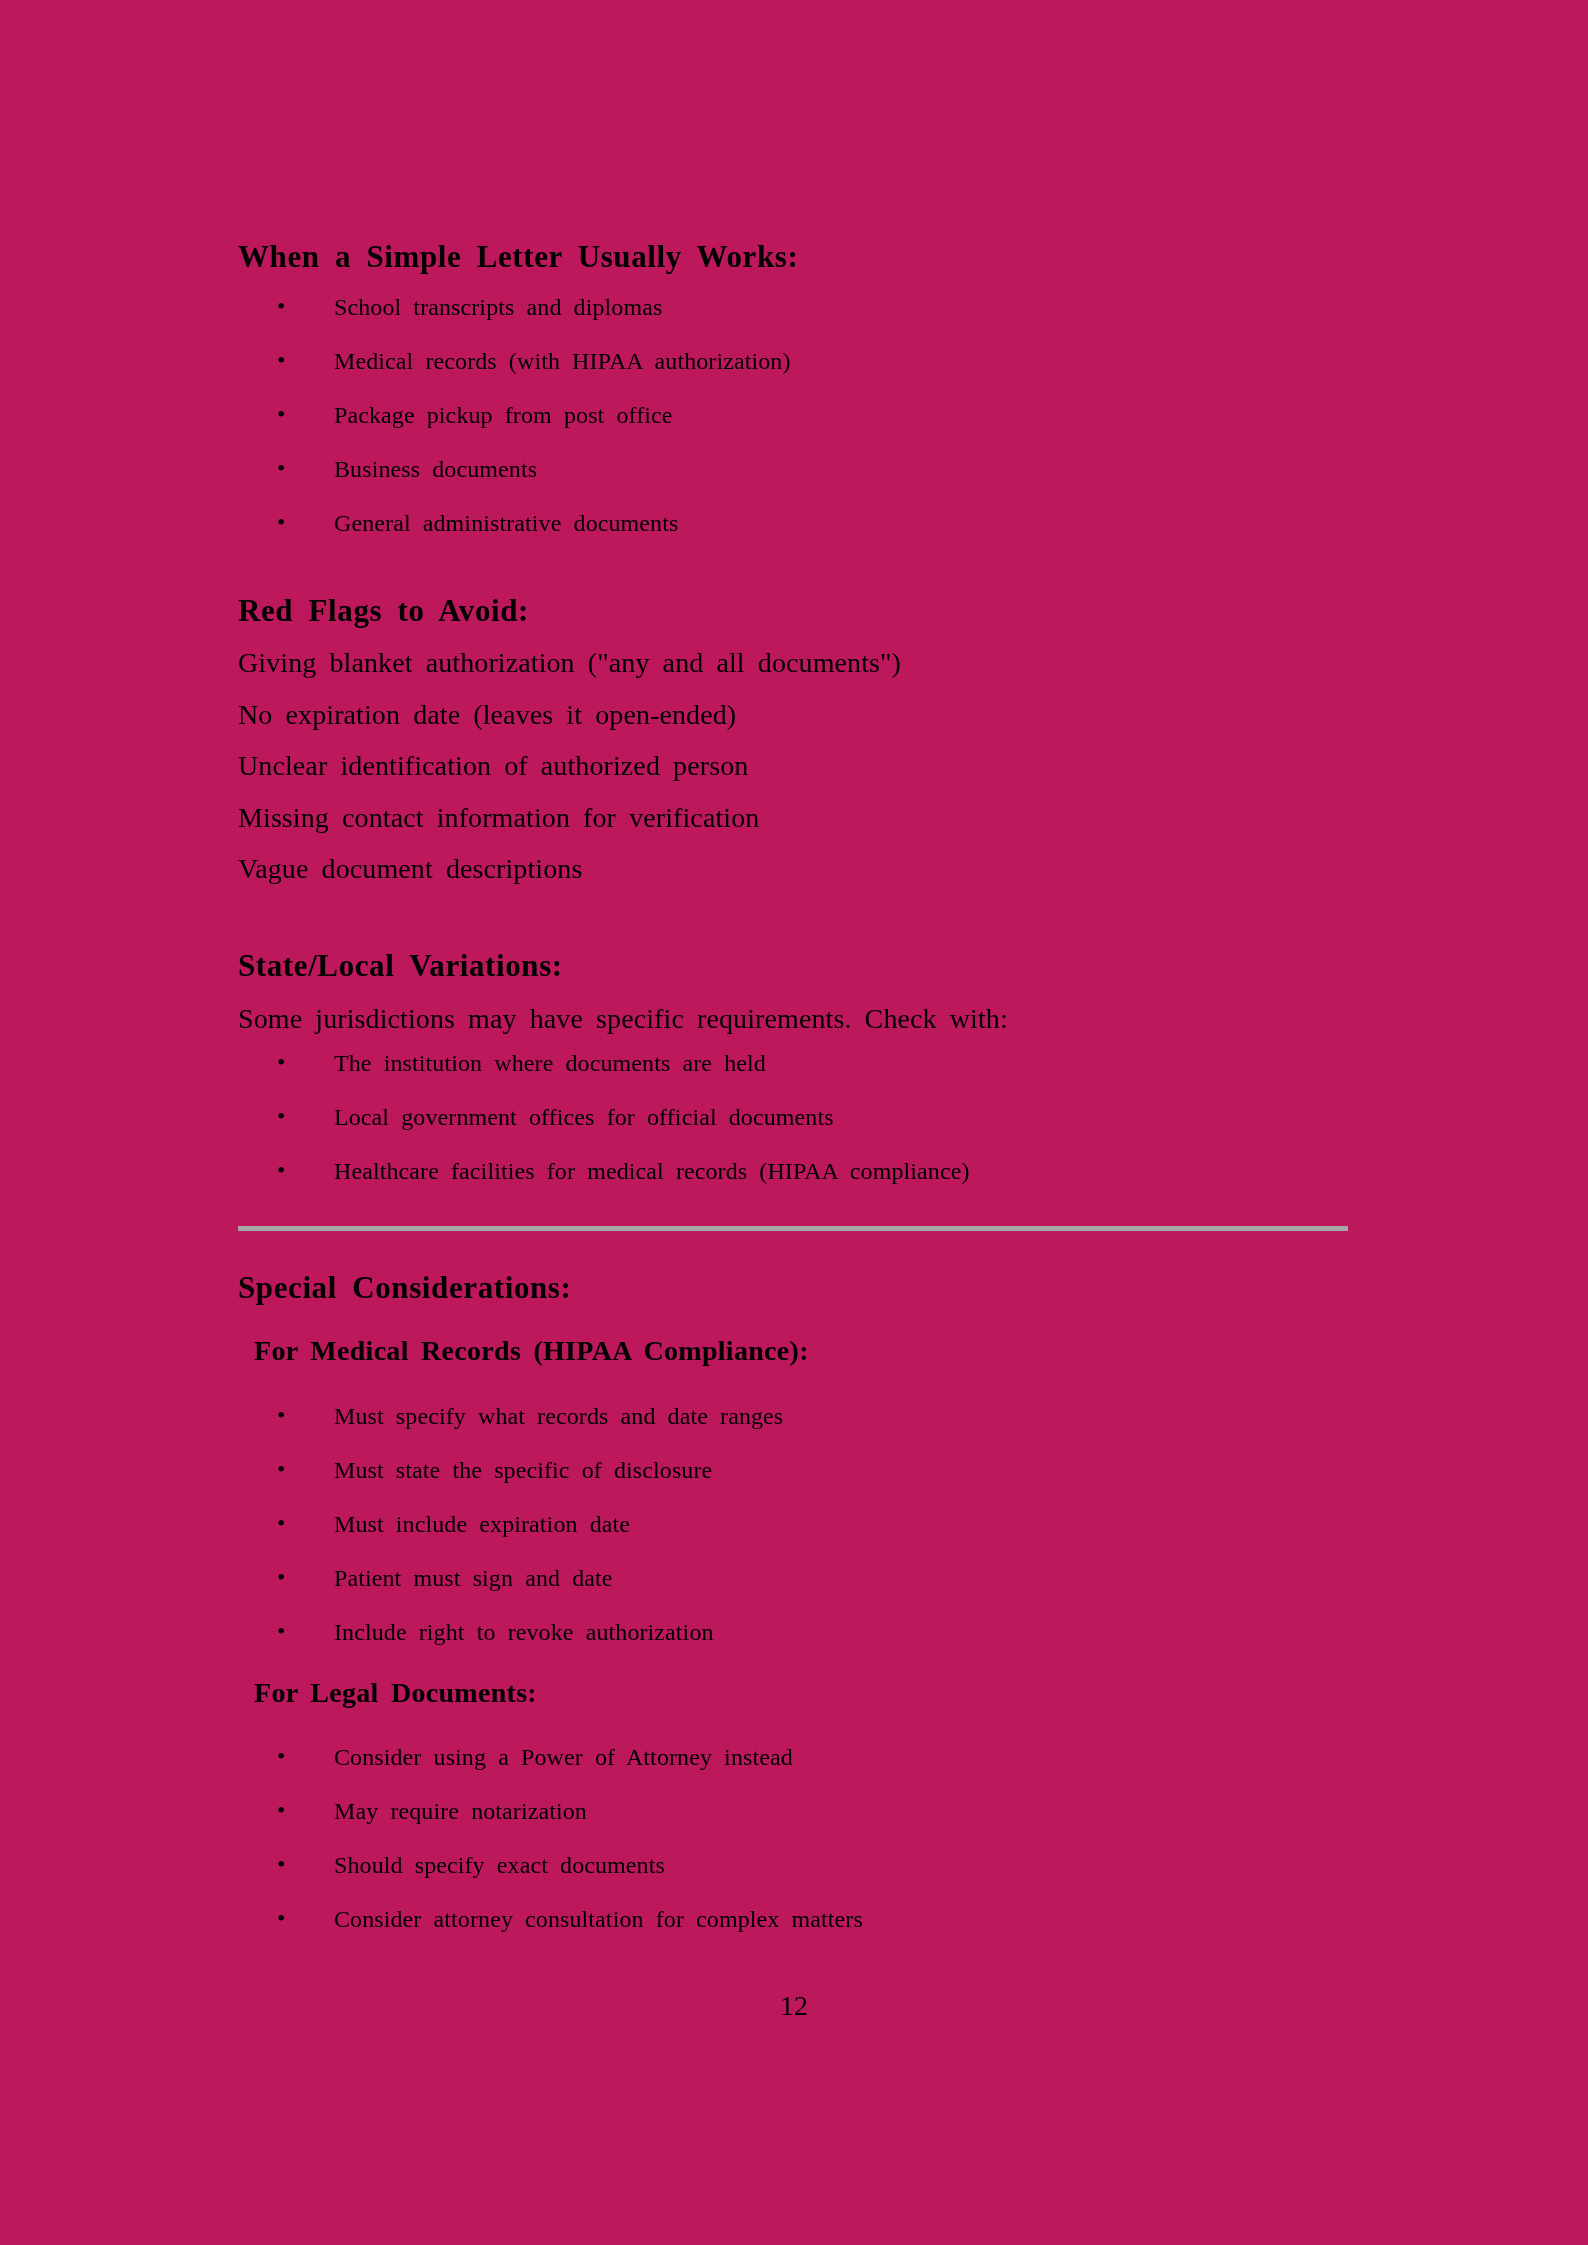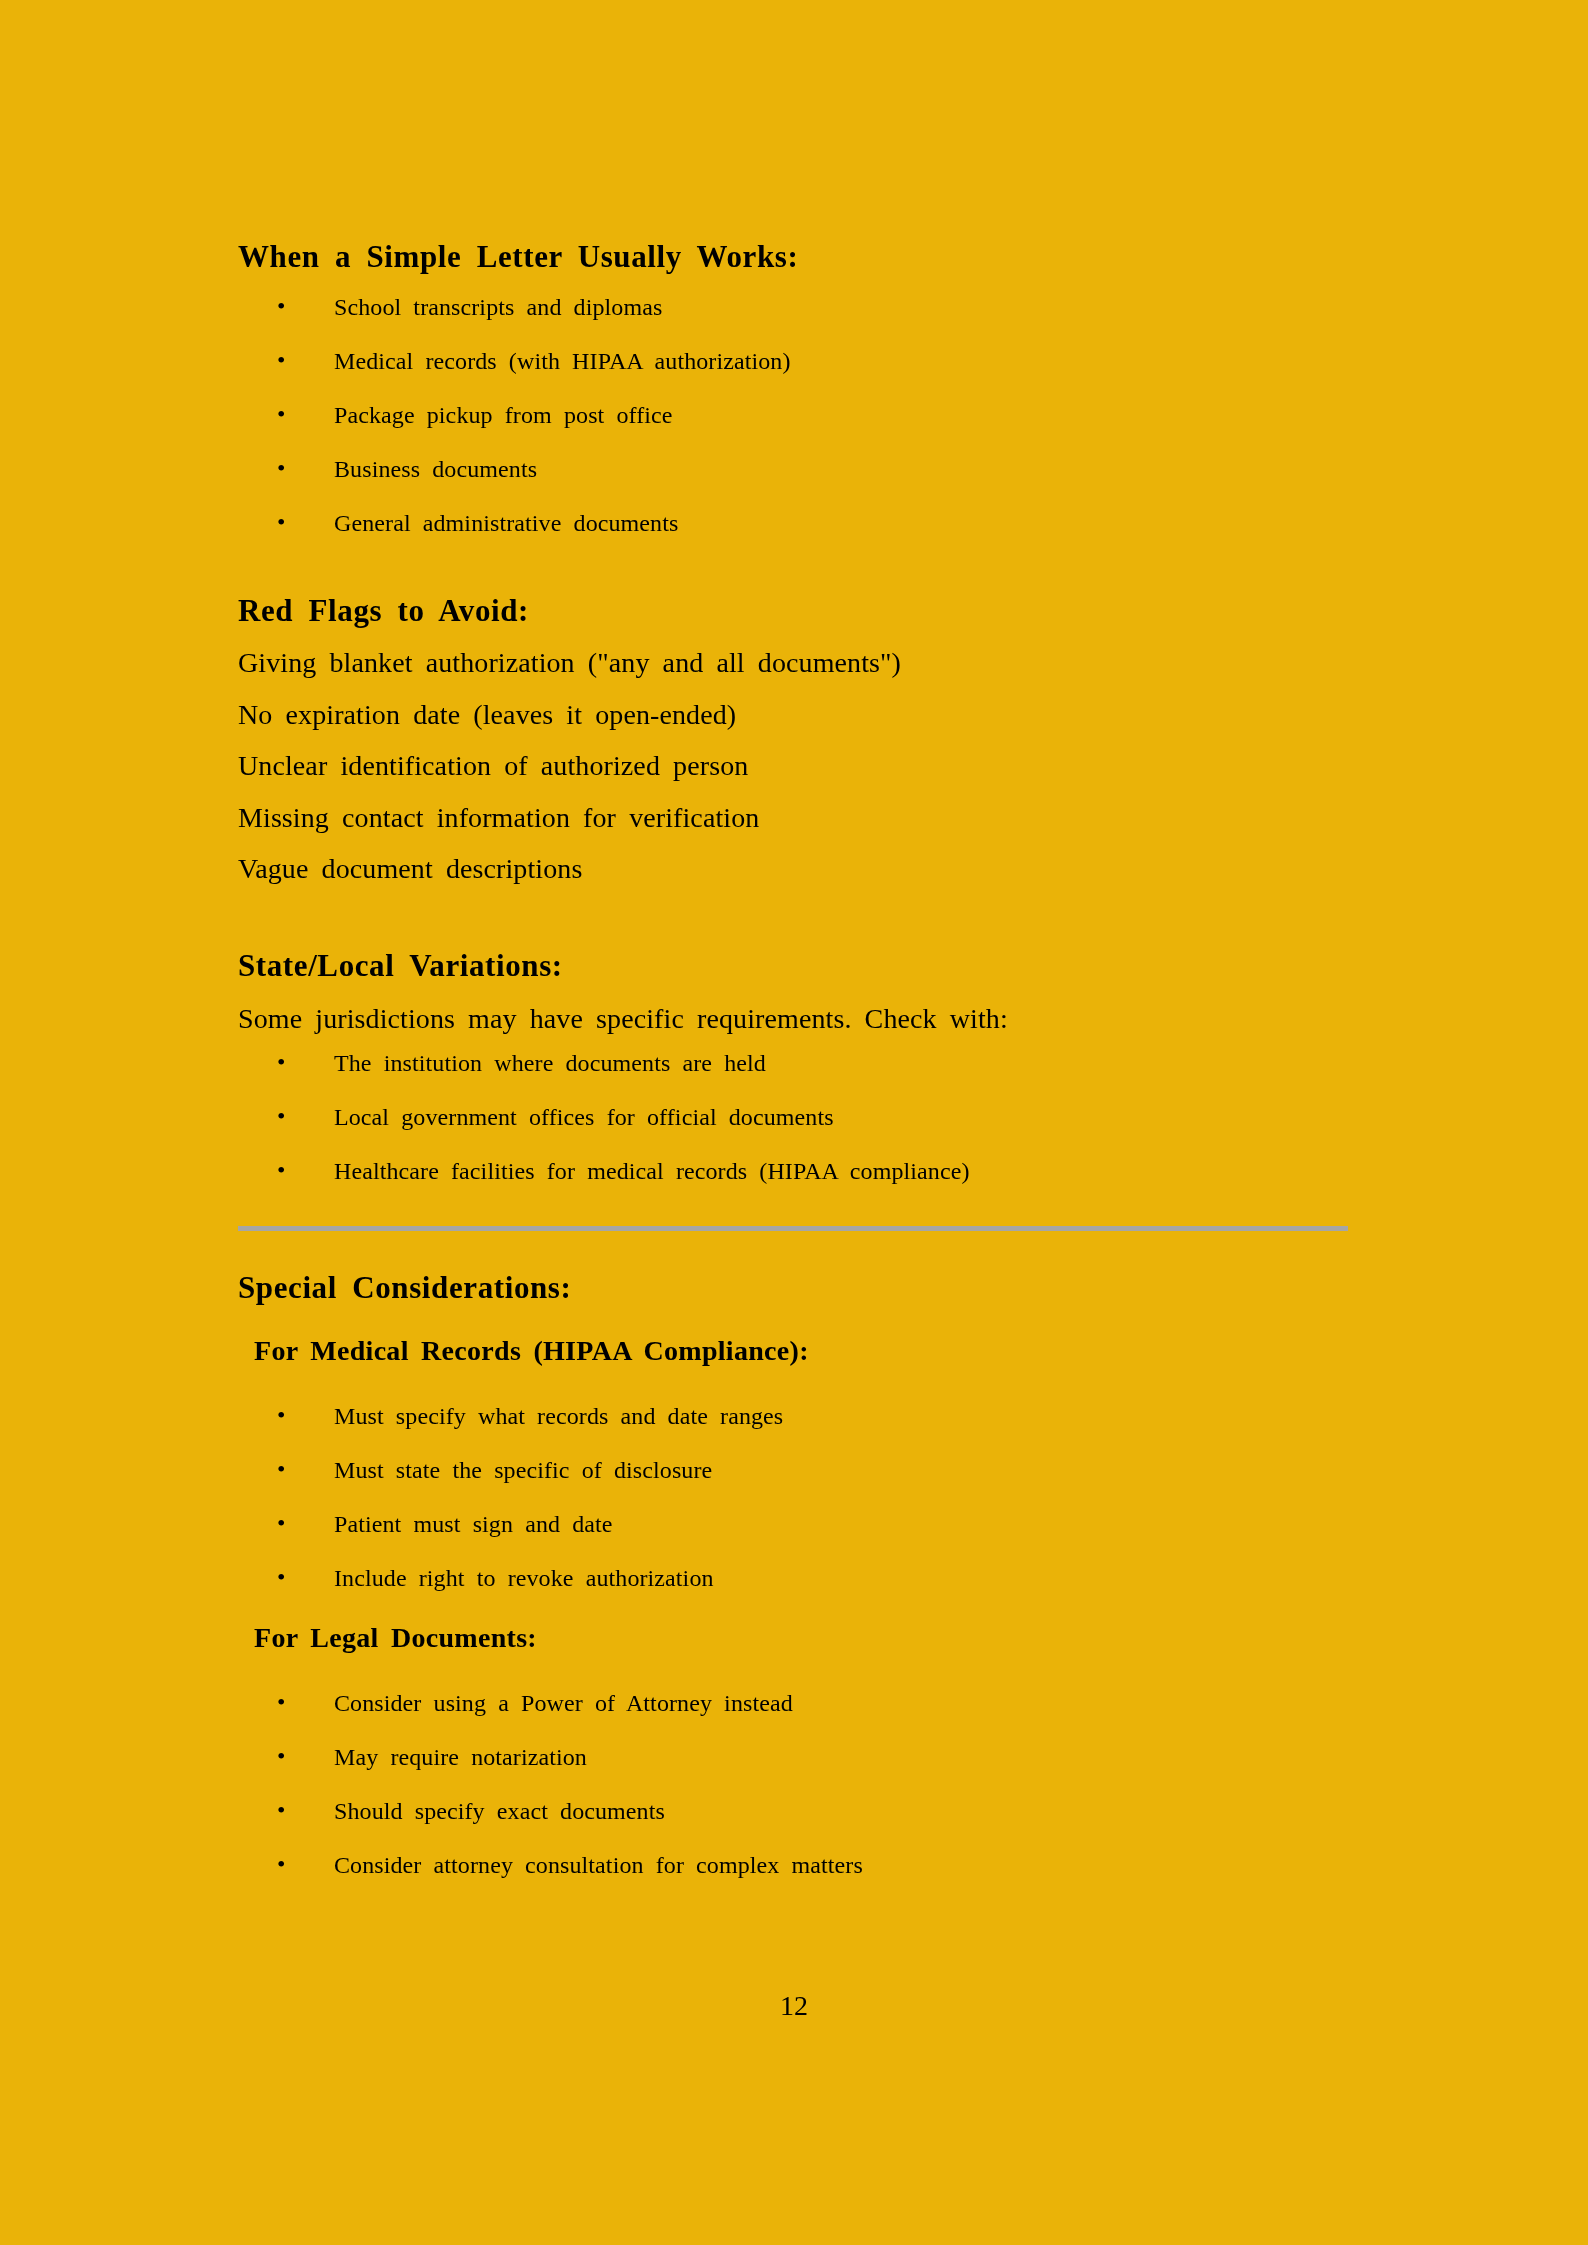--- a/index.html
+++ b/index.html
@@ -14,21 +14,21 @@
     color: #000000;
     position: relative;
     overflow: hidden;
   }
   .page {
     position: absolute;
     left: 0;
     top: 0;
     width: 1588px;
     height: 2245px;
-    background: #eab308;
+    background: #be185d;
   }
   .content {
     position: absolute;
     left: 238px;
     top: 238px;
     width: 1112px;
   }
 
   h2.section-heading {
     font-size: 31px;
@@ -160,20 +160,21 @@
 
     <section>
       <h2 class="section-heading">Special Considerations:</h2>
       <div class="gap-small"></div>
 
       <h3 class="sub-heading">For Medical Records (HIPAA Compliance):</h3>
       <div class="gap-after-heading"></div>
       <ul class="bullet-list">
         <li>Must specify what records and date ranges</li>
         <li>Must state the specific of disclosure</li>
+        <li>Must include expiration date</li>
         <li>Patient must sign and date</li>
         <li>Include right to revoke authorization</li>
       </ul>
 
       <div class="gap-small"></div>
 
       <h3 class="sub-heading">For Legal Documents:</h3>
       <div class="gap-after-heading"></div>
       <ul class="bullet-list">
         <li>Consider using a Power of Attorney instead</li>

